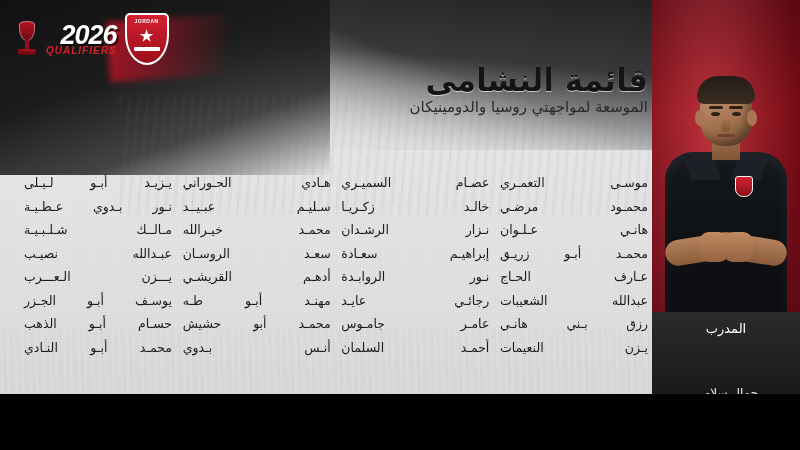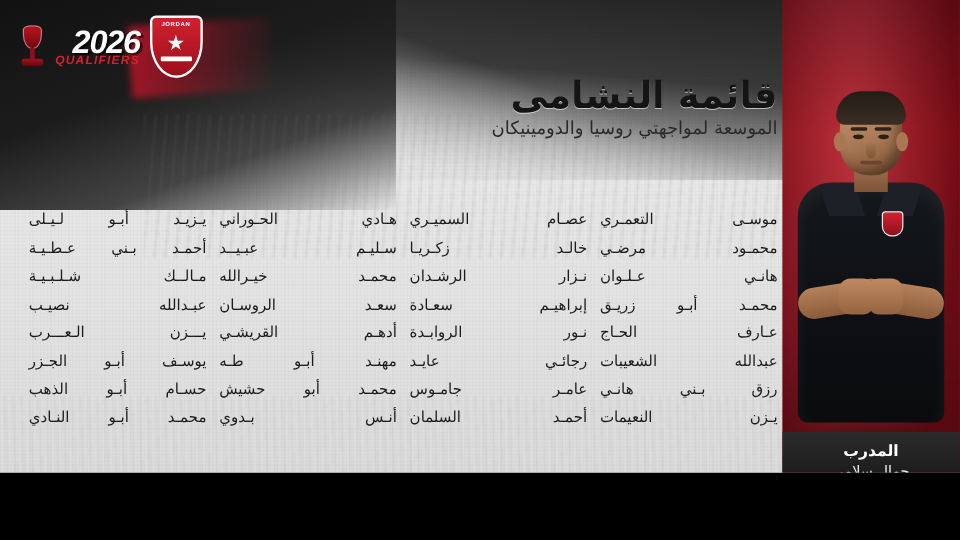--- a/index.html
+++ b/index.html
@@ -200,28 +200,29 @@
     right: 0; bottom: 38px;
     width: 148px;
     padding: 8px 10px 10px;
     background: linear-gradient(180deg, #2b2b2b 0%, #161616 100%);
     text-align: center;
     color: #fff;
     box-sizing: border-box;
   }
   .coach-role {
     font-size: 13px;
-    font-weight: bold;
+    font-weight: normal;
     letter-spacing: .5px;
     line-height: 1.35;
   }
   .coach-name {
     font-size: 12px;
     line-height: 1.4;
     color: #f0f0f0;
+    margin-top: 48px;
   }
 
   
   .logo-row {
     position: absolute;
     left: 14px; top: 10px;
     display: flex;
     align-items: center;
     gap: 8px;
     height: 58px;
@@ -389,21 +390,21 @@
 
   <div class="title-wrap">
     <h1 class="main-title">قائمة النشامى</h1>
     <div class="sub-title">الموسعة لمواجهتي روسيا والدومينيكان</div>
   </div>
 
   <div class="names-grid">
 
     <div class="name-col">
       <div class="name-item">يـزيـد أبـو لـيـلى</div>
-      <div class="name-item">أحمـد بـني عـطـيـة</div>
+      <div class="name-item">نـور بـدوي عـطـيـة</div>
       <div class="name-item">مـالــك شـلـبـيـة</div>
       <div class="name-item">عبـدالله نصيـب</div>
       <div class="name-item">يـــزن الـعـــرب</div>
       <div class="name-item">يوسـف أبـو الجـزر</div>
       <div class="name-item">حسـام أبـو الذهب</div>
       <div class="name-item">محمـد أبـو النـادي</div>
     </div>
 
     <div class="name-col">
       <div class="name-item">هـادي الحـوراني</div>

